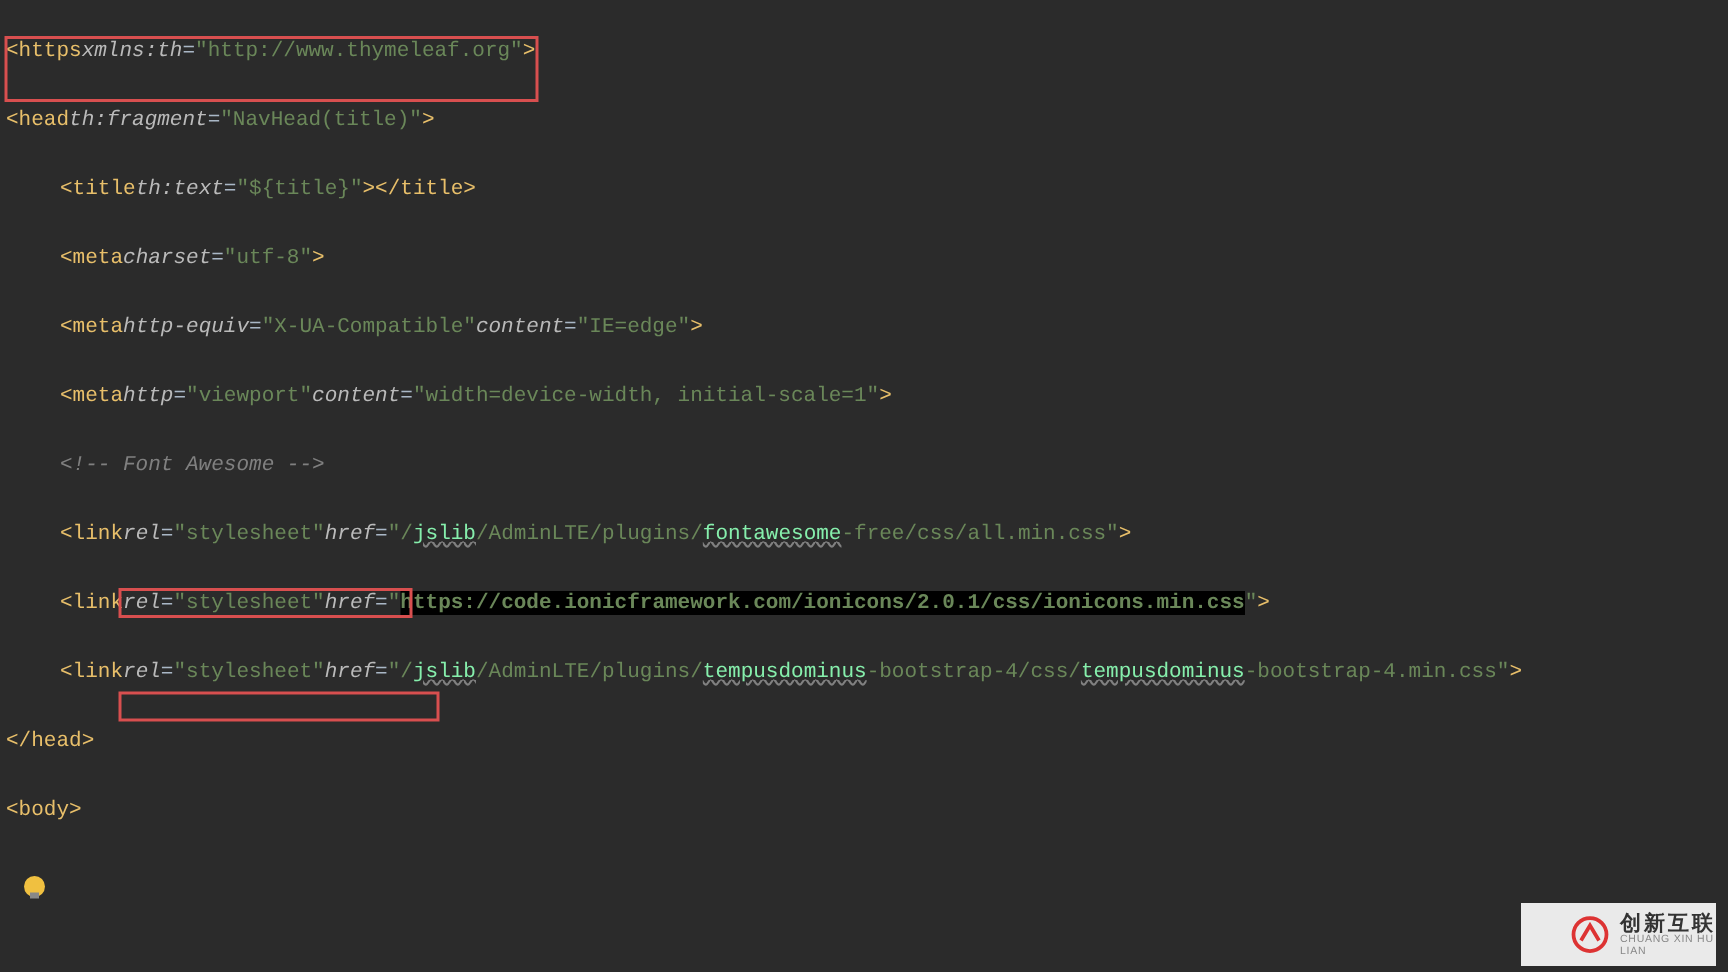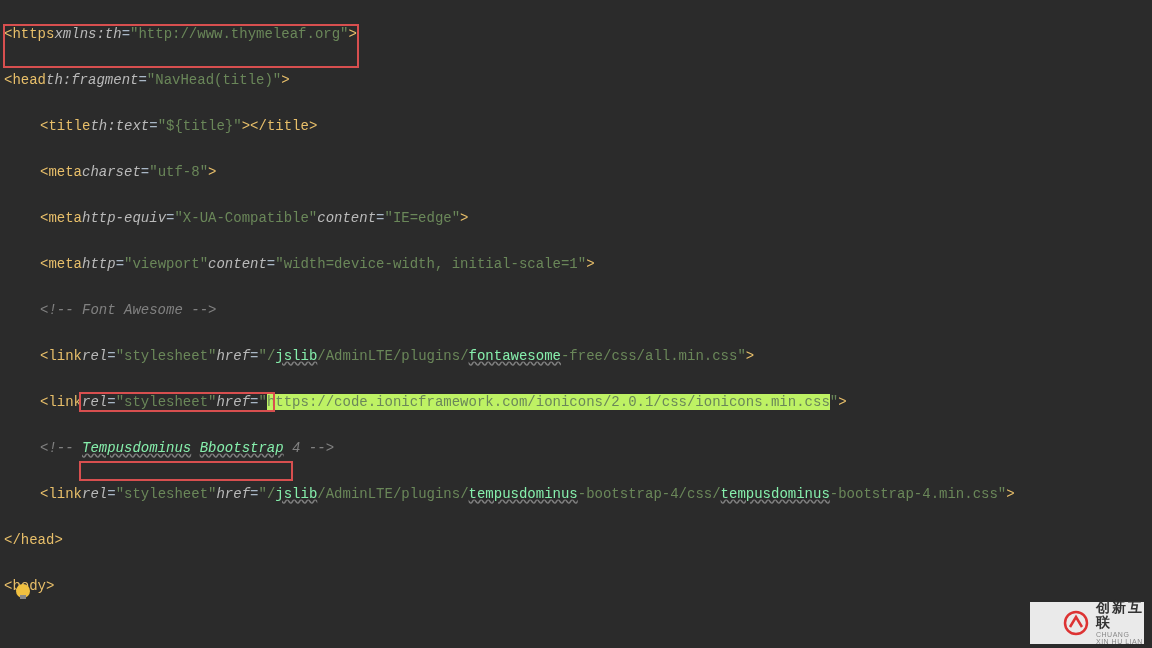--- a/index.html
+++ b/index.html
@@ -26,21 +26,21 @@
   position: relative;
 }
 .indent1 { padding-left: 40px; }
 
 .tag-bracket { color: #e8bf6a; }
 .tag-name { color: #e8bf6a; }
 .attr-name { color: #bababa; font-style: italic; }
 .attr-val { color: #6a8759; }
 .comment { color: #808080; font-style: italic; }
 .comment-wave { color: #86efac; text-decoration: underline wavy #808080; }
-.link-url { color: #6a8759; background: #bef264; }
+.link-url { color: #6a8759; background: #000000; font-weight: bold; }
 .eq { color: #a9b7c6; }
 
 .box-red {
   position: absolute;
   border: 2px solid #d84f4f;
   pointer-events: none;
 }
 .box1 { left: 3px; top: 24px; width: 356px; height: 44px; }
 .box2 { left: 79px; top: 392px; width: 196px; height: 20px; }
 .box3 { left: 79px; top: 461px; width: 214px; height: 20px; }
@@ -61,21 +61,21 @@
   top: 11px;
   width: 6px;
   height: 4px;
   background: #888;
 }
 
 .logo {
   position: absolute;
   right: 8px;
   bottom: 4px;
-  width: 114px;
+  width: 130px;
   height: 42px;
   background: rgba(255,255,255,0.9);
   display: flex;
   align-items: center;
   justify-content: center;
   gap: 6px;
   padding-left: 32px;
 }
 .logo-mark {
   width: 28px;
@@ -93,21 +93,20 @@
 <div class="code-area">
 <div class="line"><span class="tag-bracket">&lt;</span><span class="tag-name">https</span> <span class="attr-name">xmlns:th</span><span class="eq">=</span><span class="attr-val">"http://www.thymeleaf.org"</span><span class="tag-bracket">&gt;</span></div>
 <div class="line"><span class="tag-bracket">&lt;</span><span class="tag-name">head</span> <span class="attr-name">th:fragment</span><span class="eq">=</span><span class="attr-val">"NavHead(title)"</span><span class="tag-bracket">&gt;</span></div>
 <div class="line indent1"><span class="tag-bracket">&lt;</span><span class="tag-name">title</span> <span class="attr-name">th:text</span><span class="eq">=</span><span class="attr-val">"${title}"</span><span class="tag-bracket">&gt;&lt;/</span><span class="tag-name">title</span><span class="tag-bracket">&gt;</span></div>
 <div class="line indent1"><span class="tag-bracket">&lt;</span><span class="tag-name">meta</span> <span class="attr-name">charset</span><span class="eq">=</span><span class="attr-val">"utf-8"</span><span class="tag-bracket">&gt;</span></div>
 <div class="line indent1"><span class="tag-bracket">&lt;</span><span class="tag-name">meta</span> <span class="attr-name">http-equiv</span><span class="eq">=</span><span class="attr-val">"X-UA-Compatible"</span> <span class="attr-name">content</span><span class="eq">=</span><span class="attr-val">"IE=edge"</span><span class="tag-bracket">&gt;</span></div>
 <div class="line indent1"><span class="tag-bracket">&lt;</span><span class="tag-name">meta</span> <span class="attr-name">http</span><span class="eq">=</span><span class="attr-val">"viewport"</span> <span class="attr-name">content</span><span class="eq">=</span><span class="attr-val">"width=device-width, initial-scale=1"</span><span class="tag-bracket">&gt;</span></div>
 <div class="line indent1"><span class="comment">&lt;!-- Font Awesome --&gt;</span></div>
 <div class="line indent1"><span class="tag-bracket">&lt;</span><span class="tag-name">link</span> <span class="attr-name">rel</span><span class="eq">=</span><span class="attr-val">"stylesheet"</span> <span class="attr-name">href</span><span class="eq">=</span><span class="attr-val"><span>"/</span><span class="comment-wave">jslib</span><span>/AdminLTE/plugins/</span><span class="comment-wave">fontawesome</span><span>-free/css/all.min.css"</span></span><span class="tag-bracket">&gt;</span></div>
 <div class="line indent1"><span class="tag-bracket">&lt;</span><span class="tag-name">link</span> <span class="attr-name">rel</span><span class="eq">=</span><span class="attr-val">"stylesheet"</span> <span class="attr-name">href</span><span class="eq">=</span><span class="attr-val"><span>"</span><span class="link-url">https://code.ionicframework.com/ionicons/2.0.1/css/ionicons.min.css</span><span>"</span></span><span class="tag-bracket">&gt;</span></div>
-<div class="line indent1"><span class="comment"><span>&lt;!-- </span><span class="comment-wave">Tempusdominus</span><span> </span><span class="comment-wave">Bbootstrap</span><span> 4 --&gt;</span></span></div>
 <div class="line indent1"><span class="tag-bracket">&lt;</span><span class="tag-name">link</span> <span class="attr-name">rel</span><span class="eq">=</span><span class="attr-val">"stylesheet"</span> <span class="attr-name">href</span><span class="eq">=</span><span class="attr-val"><span>"/</span><span class="comment-wave">jslib</span><span>/AdminLTE/plugins/</span><span class="comment-wave">tempusdominus</span><span>-bootstrap-4/css/</span><span class="comment-wave">tempusdominus</span><span>-bootstrap-4.min.css"</span></span><span class="tag-bracket">&gt;</span></div>
 <div class="line"><span class="tag-bracket">&lt;</span><span class="tag-name">/head</span><span class="tag-bracket">&gt;</span></div>
 <div class="line"><span class="tag-bracket">&lt;</span><span class="tag-name">body</span><span class="tag-bracket">&gt;</span></div>
 
 
 
 
 
 
 

